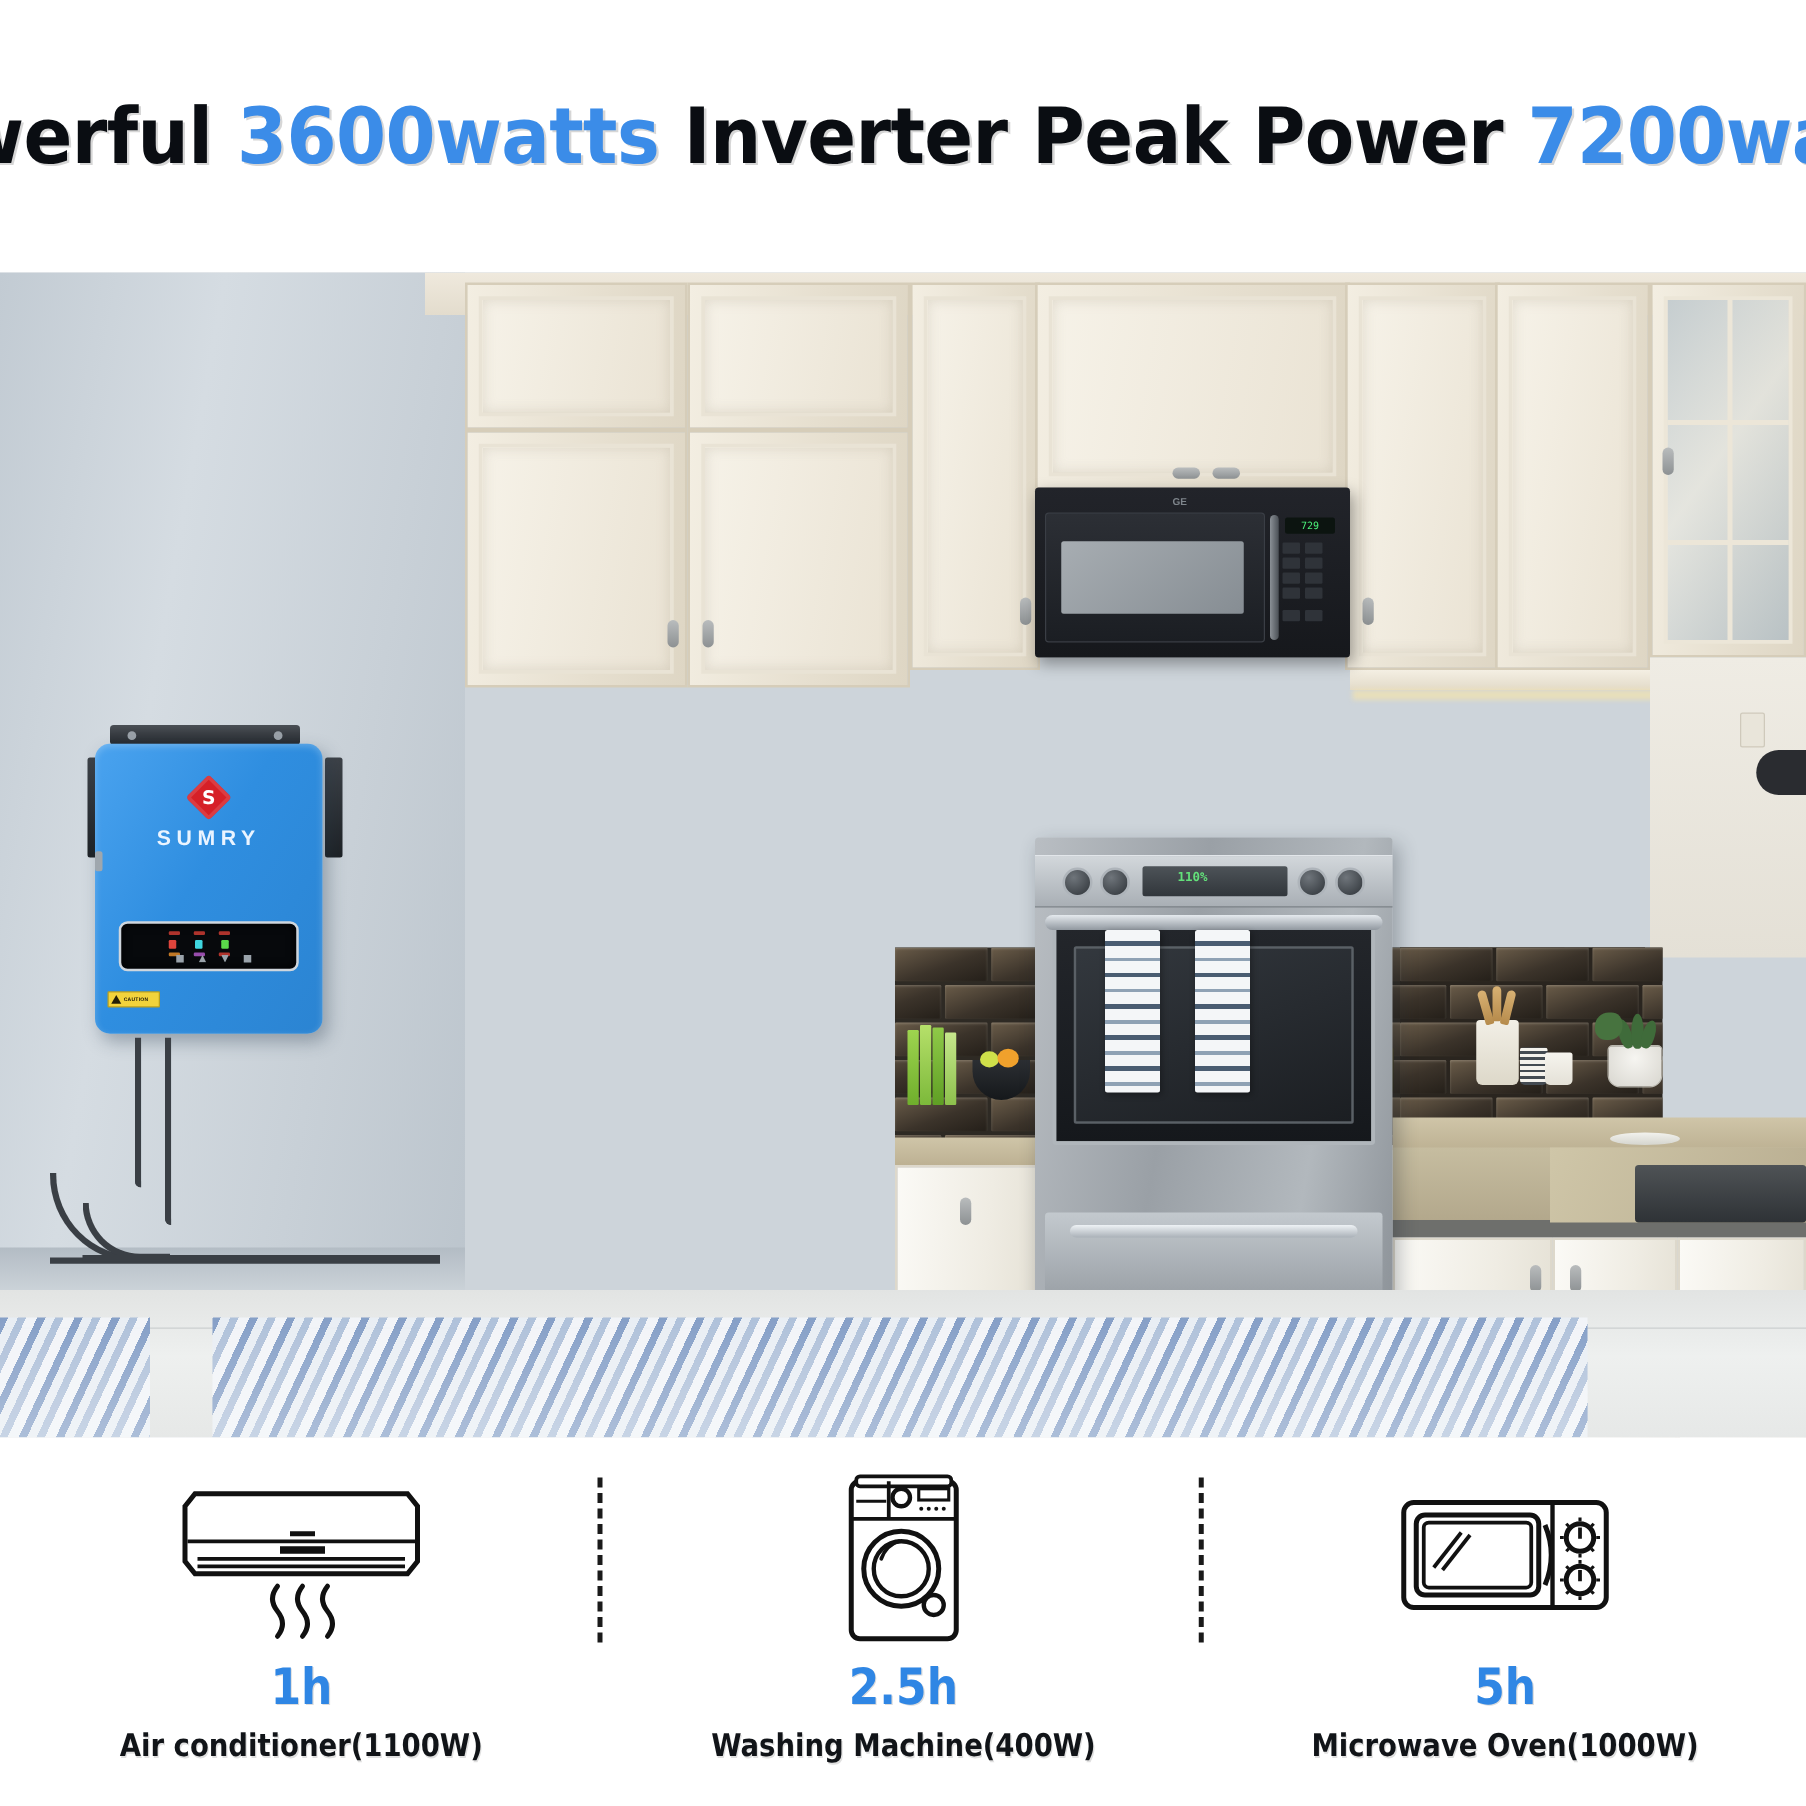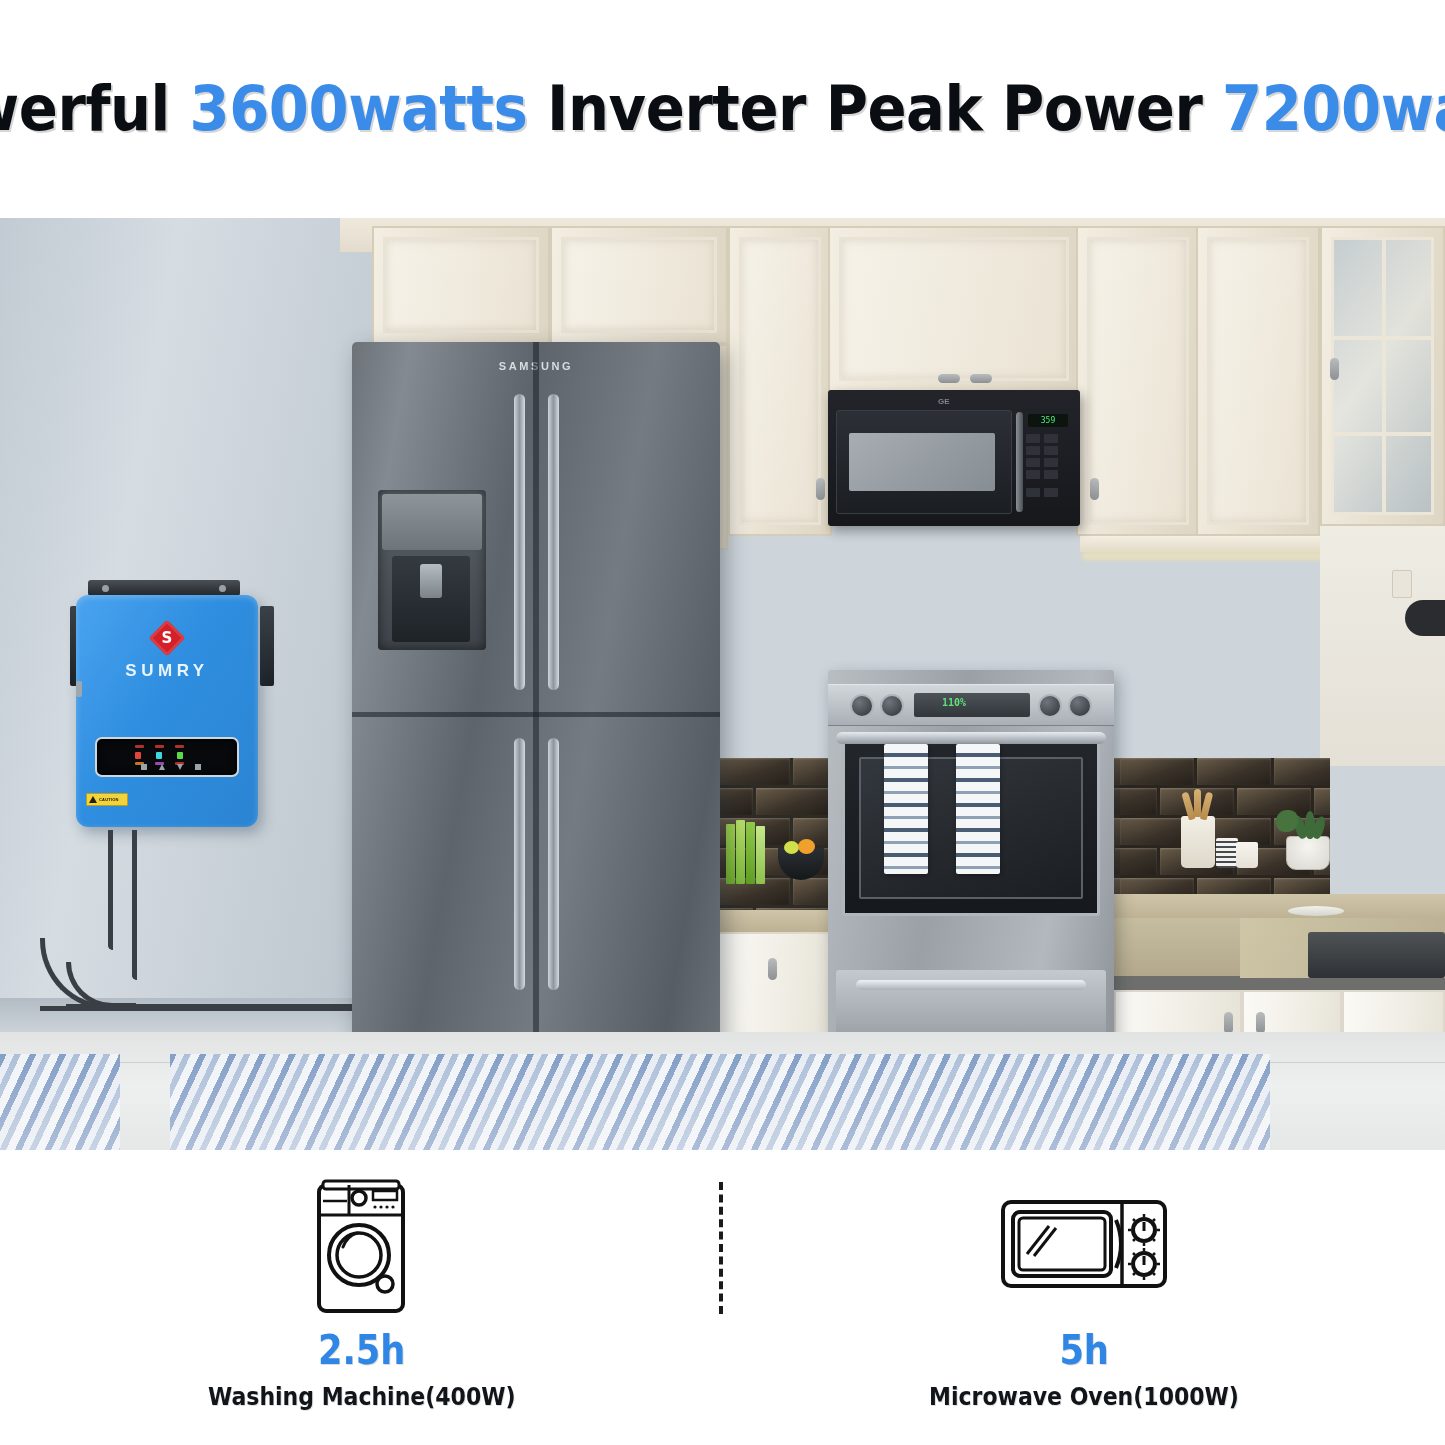--- a/index.html
+++ b/index.html
@@ -587,45 +587,30 @@
       </div>
     </div>
 
     <div class="cable" style="left:108px; top:612px; width:0px; height:120px;"></div>
     <div class="cable" style="left:132px; top:612px; width:0px; height:150px;"></div>
     <div style="position:absolute; left:40px; top:720px; width:72px; height:72px; border-left:5px solid #3a3f45; border-bottom:5px solid #3a3f45; border-bottom-left-radius:70px;"></div>
     <div style="position:absolute; left:40px; top:788px; width:312px; height:5px; background:#3a3f45;"></div>
     <div style="position:absolute; left:66px; top:744px; width:70px; height:46px; border-left:5px solid #3a3f45; border-bottom:5px solid #3a3f45; border-bottom-left-radius:50px;"></div>
     <div style="position:absolute; left:66px; top:786px; width:286px; height:5px; background:#3a3f45;"></div>
 
-    <div class="fridge">
-      <div class="fridge-brand">SAMSUNG</div>
-      <div class="fridge-mid"></div>
-      <div class="fridge-split"></div>
-      <div class="fr-handle" style="left:162px; top:52px; height:296px;"></div>
-      <div class="fr-handle" style="left:196px; top:52px; height:296px;"></div>
-      <div class="fr-handle" style="left:162px; top:396px; height:252px;"></div>
-      <div class="fr-handle" style="left:196px; top:396px; height:252px;"></div>
-      <div class="dispenser">
-        <div class="disp-panel"></div>
-        <div class="disp-cav">
-          <div class="disp-spout"></div>
-        </div>
-      </div>
-    </div>
     <div class="fridge-shadow"></div>
 
     <div class="mw">
       <div class="mw-brand">GE</div>
       <div class="mw-door">
         <div class="mw-window"></div>
       </div>
       <div class="mw-handle"></div>
       <div class="mw-panel">
-        <div class="mw-display">359</div>
+        <div class="mw-display">729</div>
         <div class="mw-key" style="left:4px;  top:26px;"></div>
         <div class="mw-key" style="left:22px; top:26px;"></div>
         <div class="mw-key" style="left:4px;  top:38px;"></div>
         <div class="mw-key" style="left:22px; top:38px;"></div>
         <div class="mw-key" style="left:4px;  top:50px;"></div>
         <div class="mw-key" style="left:22px; top:50px;"></div>
         <div class="mw-key" style="left:4px;  top:62px;"></div>
         <div class="mw-key" style="left:22px; top:62px;"></div>
         <div class="mw-key" style="left:4px;  top:80px;"></div>
         <div class="mw-key" style="left:22px; top:80px;"></div>
@@ -660,20 +645,38 @@
         <div class="rug-fade"></div>
       </div>
     <div class="rug" style="left:170px; width:1100px;">
         <div class="rug-fade"></div>
       </div>
   </div>
 
   <div class="strip">
 
 
+    <div class="cell">
+      <div class="icon-wrap">
+        <svg width="230" height="150" viewBox="0 0 230 150">
+          <path d="M22 34 L30 24 H200 L208 34 V78 L200 88 H30 L22 78 Z" fill="#fff" stroke="#111" stroke-width="4"></path>
+          <line x1="24" y1="62" x2="206" y2="62" stroke="#111" stroke-width="3"></line>
+          <rect x="106" y="54" width="20" height="4" fill="#111"></rect>
+          <rect x="98" y="66" width="36" height="6" fill="#111"></rect>
+          <line x1="32" y1="76" x2="198" y2="76" stroke="#111" stroke-width="3"></line>
+          <line x1="32" y1="82" x2="198" y2="82" stroke="#111" stroke-width="3"></line>
+          <path d="M96 98 q-8 10 0 20 q8 10 0 20" fill="none" stroke="#111" stroke-width="4" stroke-linecap="round"></path>
+          <path d="M116 98 q-8 10 0 20 q8 10 0 20" fill="none" stroke="#111" stroke-width="4" stroke-linecap="round"></path>
+          <path d="M136 98 q-8 10 0 20 q8 10 0 20" fill="none" stroke="#111" stroke-width="4" stroke-linecap="round"></path>
+        </svg>
+      </div>
+      <div class="hours">1h</div>
+      <div class="devname">Air conditioner(1100W)</div>
+      <div class="divider" style="right:0;"></div>
+    </div>
 
     <div class="cell">
       <div class="icon-wrap">
         <svg width="120" height="150" viewBox="0 0 120 150">
           <rect x="18" y="14" width="84" height="126" rx="7" fill="#fff" stroke="#111" stroke-width="4"></rect>
           <rect x="22" y="10" width="76" height="8" rx="3" fill="#fff" stroke="#111" stroke-width="3"></rect>
           <line x1="18" y1="44" x2="102" y2="44" stroke="#111" stroke-width="3"></line>
           <line x1="48" y1="14" x2="48" y2="44" stroke="#111" stroke-width="3"></line>
           <line x1="22" y1="30" x2="46" y2="30" stroke="#111" stroke-width="2.5"></line>
           <circle cx="58" cy="27" r="7" fill="none" stroke="#111" stroke-width="3.5"></circle>

